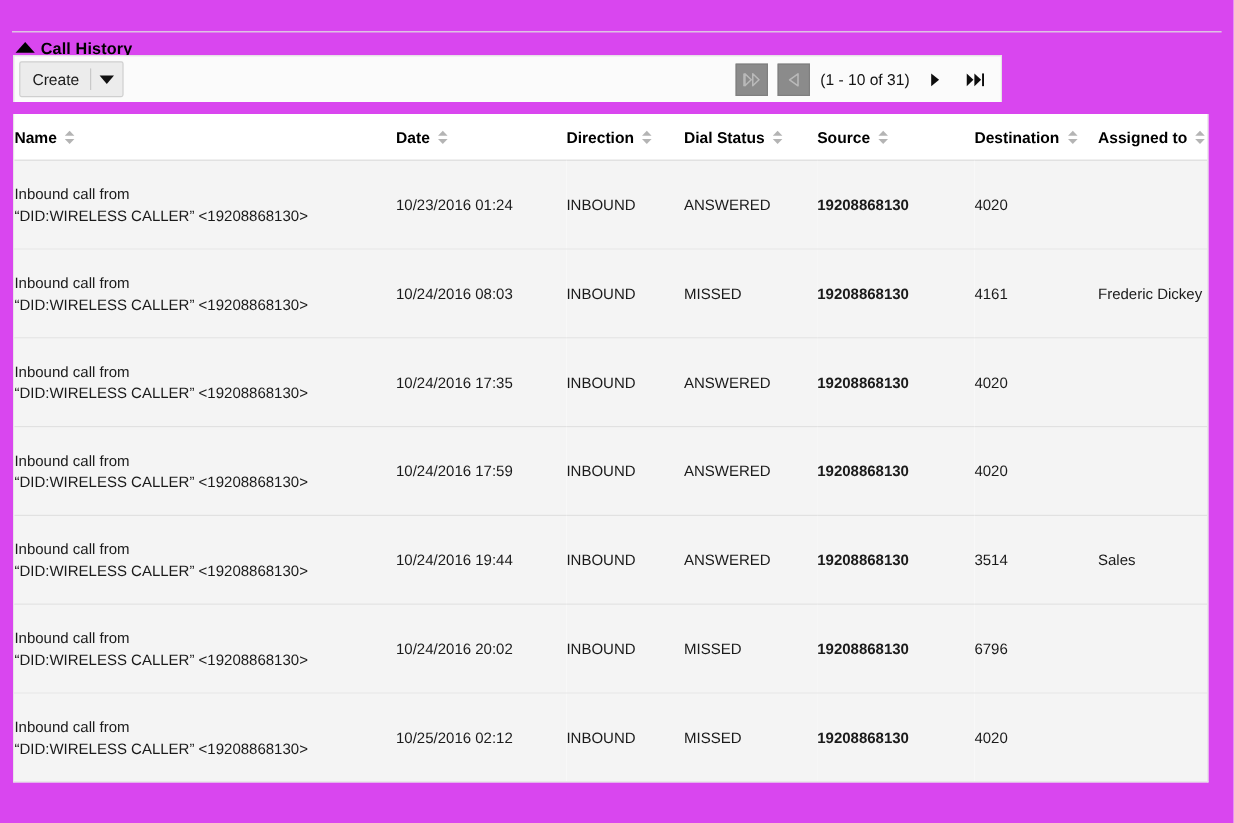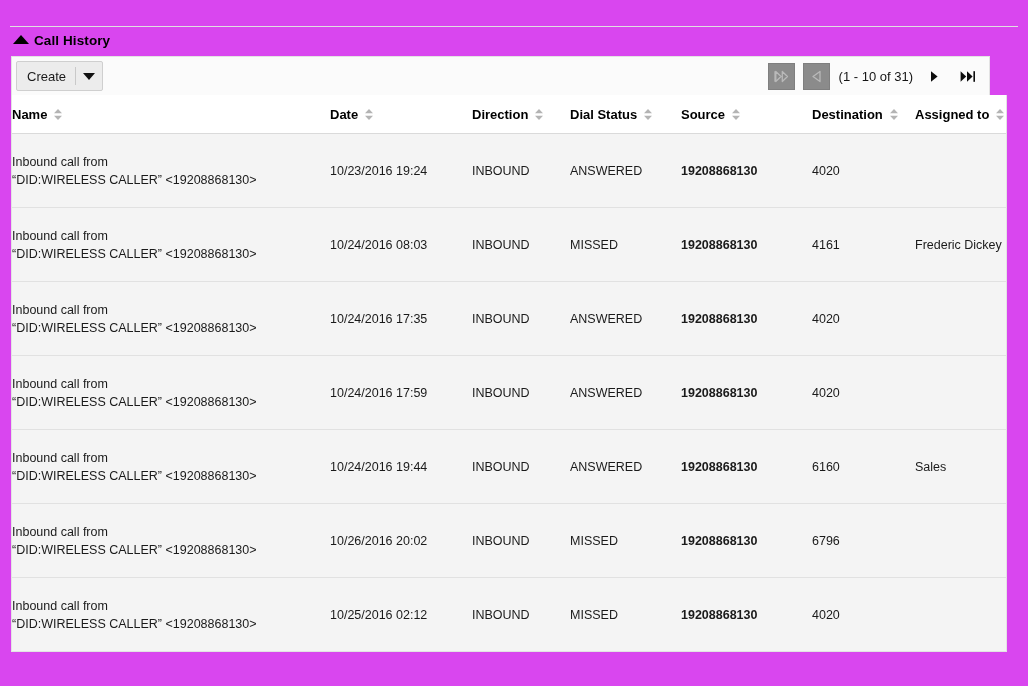--- a/index.html
+++ b/index.html
@@ -57,22 +57,22 @@
     font-weight: bold;
     letter-spacing: 0.1px;
     color: #000000;
     white-space: nowrap;
   }
 
   
   .toolbar {
     position: absolute;
     left: 11px;
-    top: 56px;
-    width: 979px;
+    top: 46px;
+    width: 824px;
     height: 39px;
     background: #fbfbfb;
     border: 1px solid #e3e3e3;
     border-bottom: none;
     box-sizing: border-box;
   }
 
   .create-btn {
     position: absolute;
     left: 4px;
@@ -355,21 +355,21 @@
             </span>
           </th>
         </tr>
       </thead>
       <tbody id="grid-body">
           <tr>
             <td class="name-cell pad-name">
               <div class="l1">Inbound call from</div>
               <div class="l2">“DID:WIRELESS CALLER” &lt;19208868130&gt;</div>
             </td>
-            <td class="pad-date">10/23/2016 19:24</td>
+            <td class="pad-date">10/23/2016 01:24</td>
             <td class="pad-dir">INBOUND</td>
             <td class="pad-dial">ANSWERED</td>
             <td class="pad-src">19208868130</td>
             <td class="pad-dest">4020</td>
             <td class="pad-asg"></td>
           </tr>
           <tr>
             <td class="name-cell pad-name">
               <div class="l1">Inbound call from</div>
               <div class="l2">“DID:WIRELESS CALLER” &lt;19208868130&gt;</div>
@@ -407,29 +407,29 @@
           </tr>
           <tr>
             <td class="name-cell pad-name">
               <div class="l1">Inbound call from</div>
               <div class="l2">“DID:WIRELESS CALLER” &lt;19208868130&gt;</div>
             </td>
             <td class="pad-date">10/24/2016 19:44</td>
             <td class="pad-dir">INBOUND</td>
             <td class="pad-dial">ANSWERED</td>
             <td class="pad-src">19208868130</td>
-            <td class="pad-dest">6160</td>
+            <td class="pad-dest">3514</td>
             <td class="pad-asg">Sales</td>
           </tr>
           <tr>
             <td class="name-cell pad-name">
               <div class="l1">Inbound call from</div>
               <div class="l2">“DID:WIRELESS CALLER” &lt;19208868130&gt;</div>
             </td>
-            <td class="pad-date">10/26/2016 20:02</td>
+            <td class="pad-date">10/24/2016 20:02</td>
             <td class="pad-dir">INBOUND</td>
             <td class="pad-dial">MISSED</td>
             <td class="pad-src">19208868130</td>
             <td class="pad-dest">6796</td>
             <td class="pad-asg"></td>
           </tr>
           <tr>
             <td class="name-cell pad-name">
               <div class="l1">Inbound call from</div>
               <div class="l2">“DID:WIRELESS CALLER” &lt;19208868130&gt;</div>

